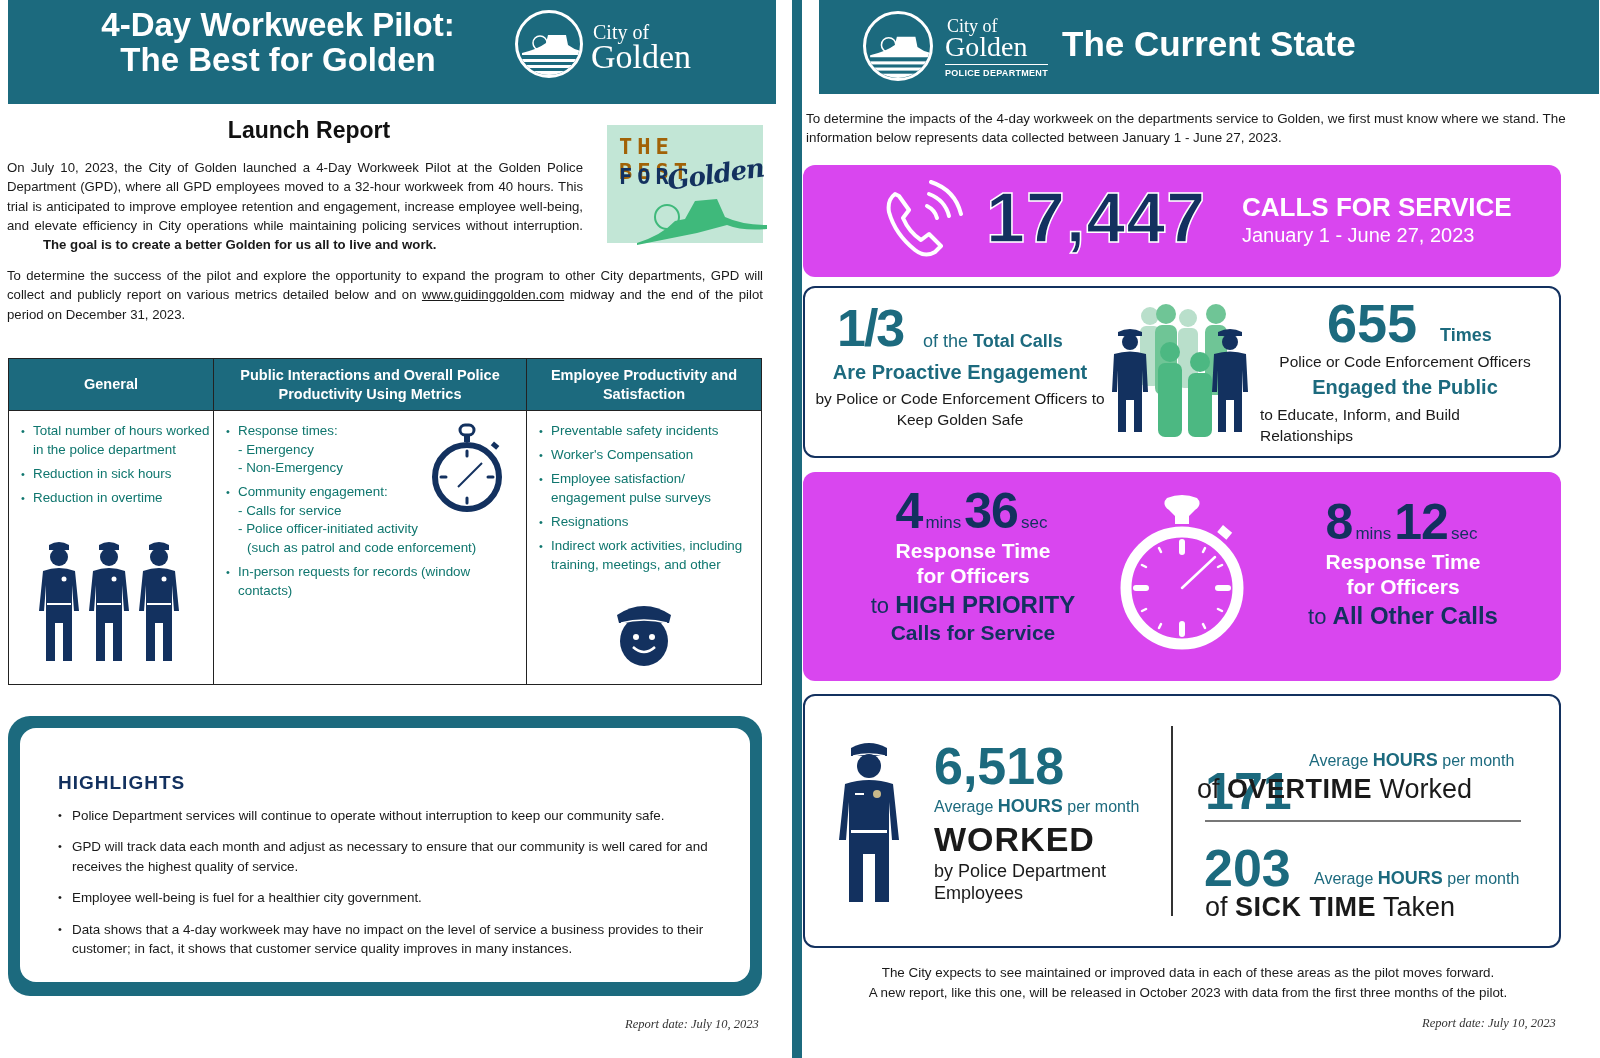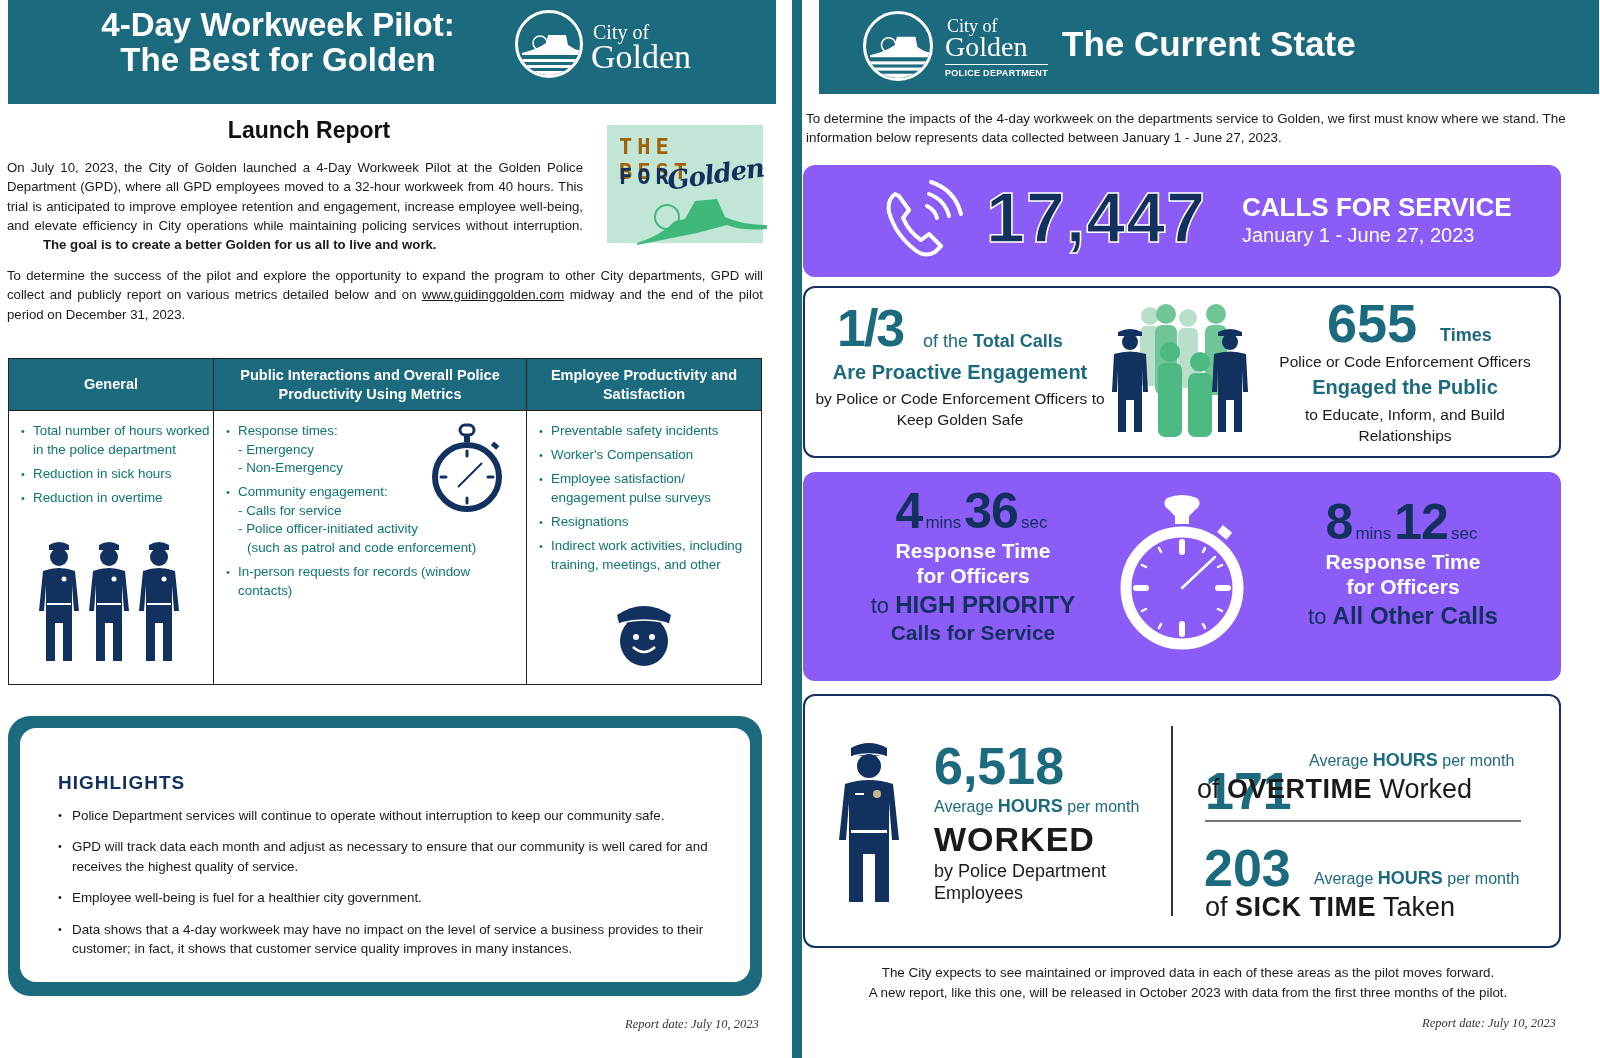--- a/index.html
+++ b/index.html
@@ -65,41 +65,41 @@
   .hl-list li { position: relative; padding-left: 14px; margin-bottom: 12px; }
   .hl-list li::before { content: "•"; position: absolute; left: 0; top: 0; font-size: 11px; }
 
   .report-date { position: absolute; font-family: "Liberation Serif", serif; font-style: italic; font-size: 12.5px; color: #333; }
   .page-left .report-date { left: 625px; top: 1017px; }
   .page-right .report-date { left: 616px; top: 1016px; }
 
   
   .intro { position: absolute; left: 0; top: 109px; width: 760px; font-size: 13.4px; line-height: 19.4px; color: #1a1a1a; }
 
-  .card-green { position: absolute; background: #8b5cf6; border-radius: 12px; }
+  .card-green { position: absolute; background: #d946ef; border-radius: 12px; }
   .card-outline { position: absolute; background: #fff; border: 2.5px solid #13315f; border-radius: 12px; }
 
   .calls-card { left: -3px; top: 165px; width: 758px; height: 112px; }
   .calls-number { position: absolute; left: 183px; top: 18px; font-size: 70px; font-weight: bold; color: #13315f; letter-spacing: 1px; -webkit-text-stroke: 1.5px #fff; line-height: 1; }
   .calls-label { position: absolute; left: 439px; top: 27px; font-size: 26px; font-weight: bold; color: #fff; }
   .calls-range { position: absolute; left: 439px; top: 59px; font-size: 20px; color: #fff; }
   .phone-icon { position: absolute; left: 78px; top: 15px; }
 
   .engage-card { left: -3px; top: 286px; width: 758px; height: 172px; }
   .frac-big { position: absolute; left: 32px; top: 14px; font-size: 52px; font-weight: bold; color: #1c6a7e; letter-spacing: -2px; line-height: 1; }
   .frac-of { position: absolute; left: 118px; top: 43px; font-size: 18px; color: #1c6a7e; }
   .frac-of b { font-weight: bold; }
   .frac-strong { position: absolute; left: 0; top: 73px; width: 310px; text-align: center; font-size: 20px; font-weight: bold; color: #1c6a7e; }
   .frac-sub { position: absolute; left: 0; top: 100px; width: 310px; text-align: center; font-size: 15.5px; line-height: 21px; color: #1a1a1a; }
   .people-group { position: absolute; left: 305px; top: 16px; }
   .n655 { position: absolute; left: 522px; top: 8px; font-size: 54px; font-weight: bold; color: #1c6a7e; line-height: 1; }
   .n655-times { position: absolute; left: 635px; top: 37px; font-size: 18px; font-weight: bold; color: #1c6a7e; }
   .n655-sub1 { position: absolute; left: 455px; top: 65px; width: 290px; text-align: center; font-size: 15.5px; color: #1a1a1a; }
   .n655-strong { position: absolute; left: 455px; top: 88px; width: 290px; text-align: center; font-size: 20px; font-weight: bold; color: #1c6a7e; }
-  .n655-sub2 { position: absolute; left: 455px; top: 116px; width: 290px; text-align: center; font-size: 15.5px; line-height: 21px; color: #1a1a1a; }
+  .n655-sub2 { position: absolute; left: 455px; top: 116px; width: 290px; text-align: left; font-size: 15.5px; line-height: 21px; color: #1a1a1a; }
 
   .response-card { left: -3px; top: 472px; width: 758px; height: 209px; }
   .resp-block { position: absolute; text-align: center; }
   .resp-left { left: 20px; top: 14px; width: 300px; }
   .resp-right { left: 470px; top: 25px; width: 260px; }
   .resp-time { color: #13315f; font-weight: bold; line-height: 1; }
   .resp-time .big { font-size: 50px; letter-spacing: -1px; }
   .resp-time .unit { font-size: 17px; font-weight: normal; margin: 0 3px; }
   .resp-desc { color: #fff; font-weight: bold; font-size: 21px; line-height: 25px; margin-top: 2px; }
   .resp-target { color: #13315f; font-size: 22px; line-height: 28px; margin-top: 3px; }

